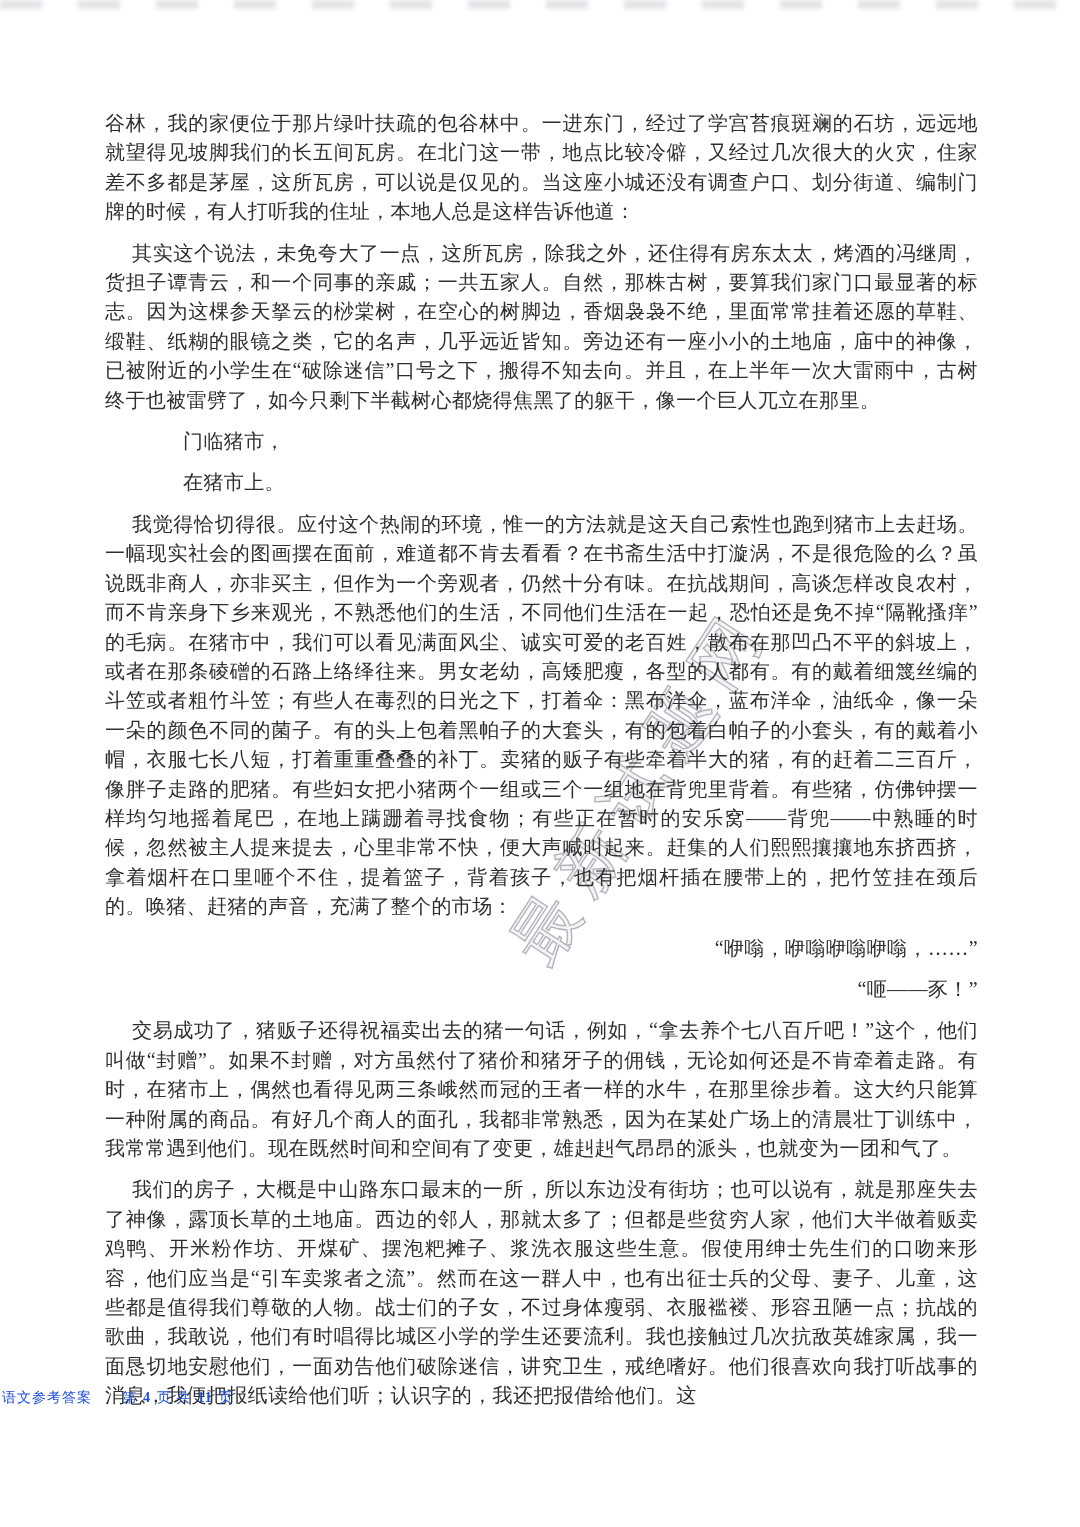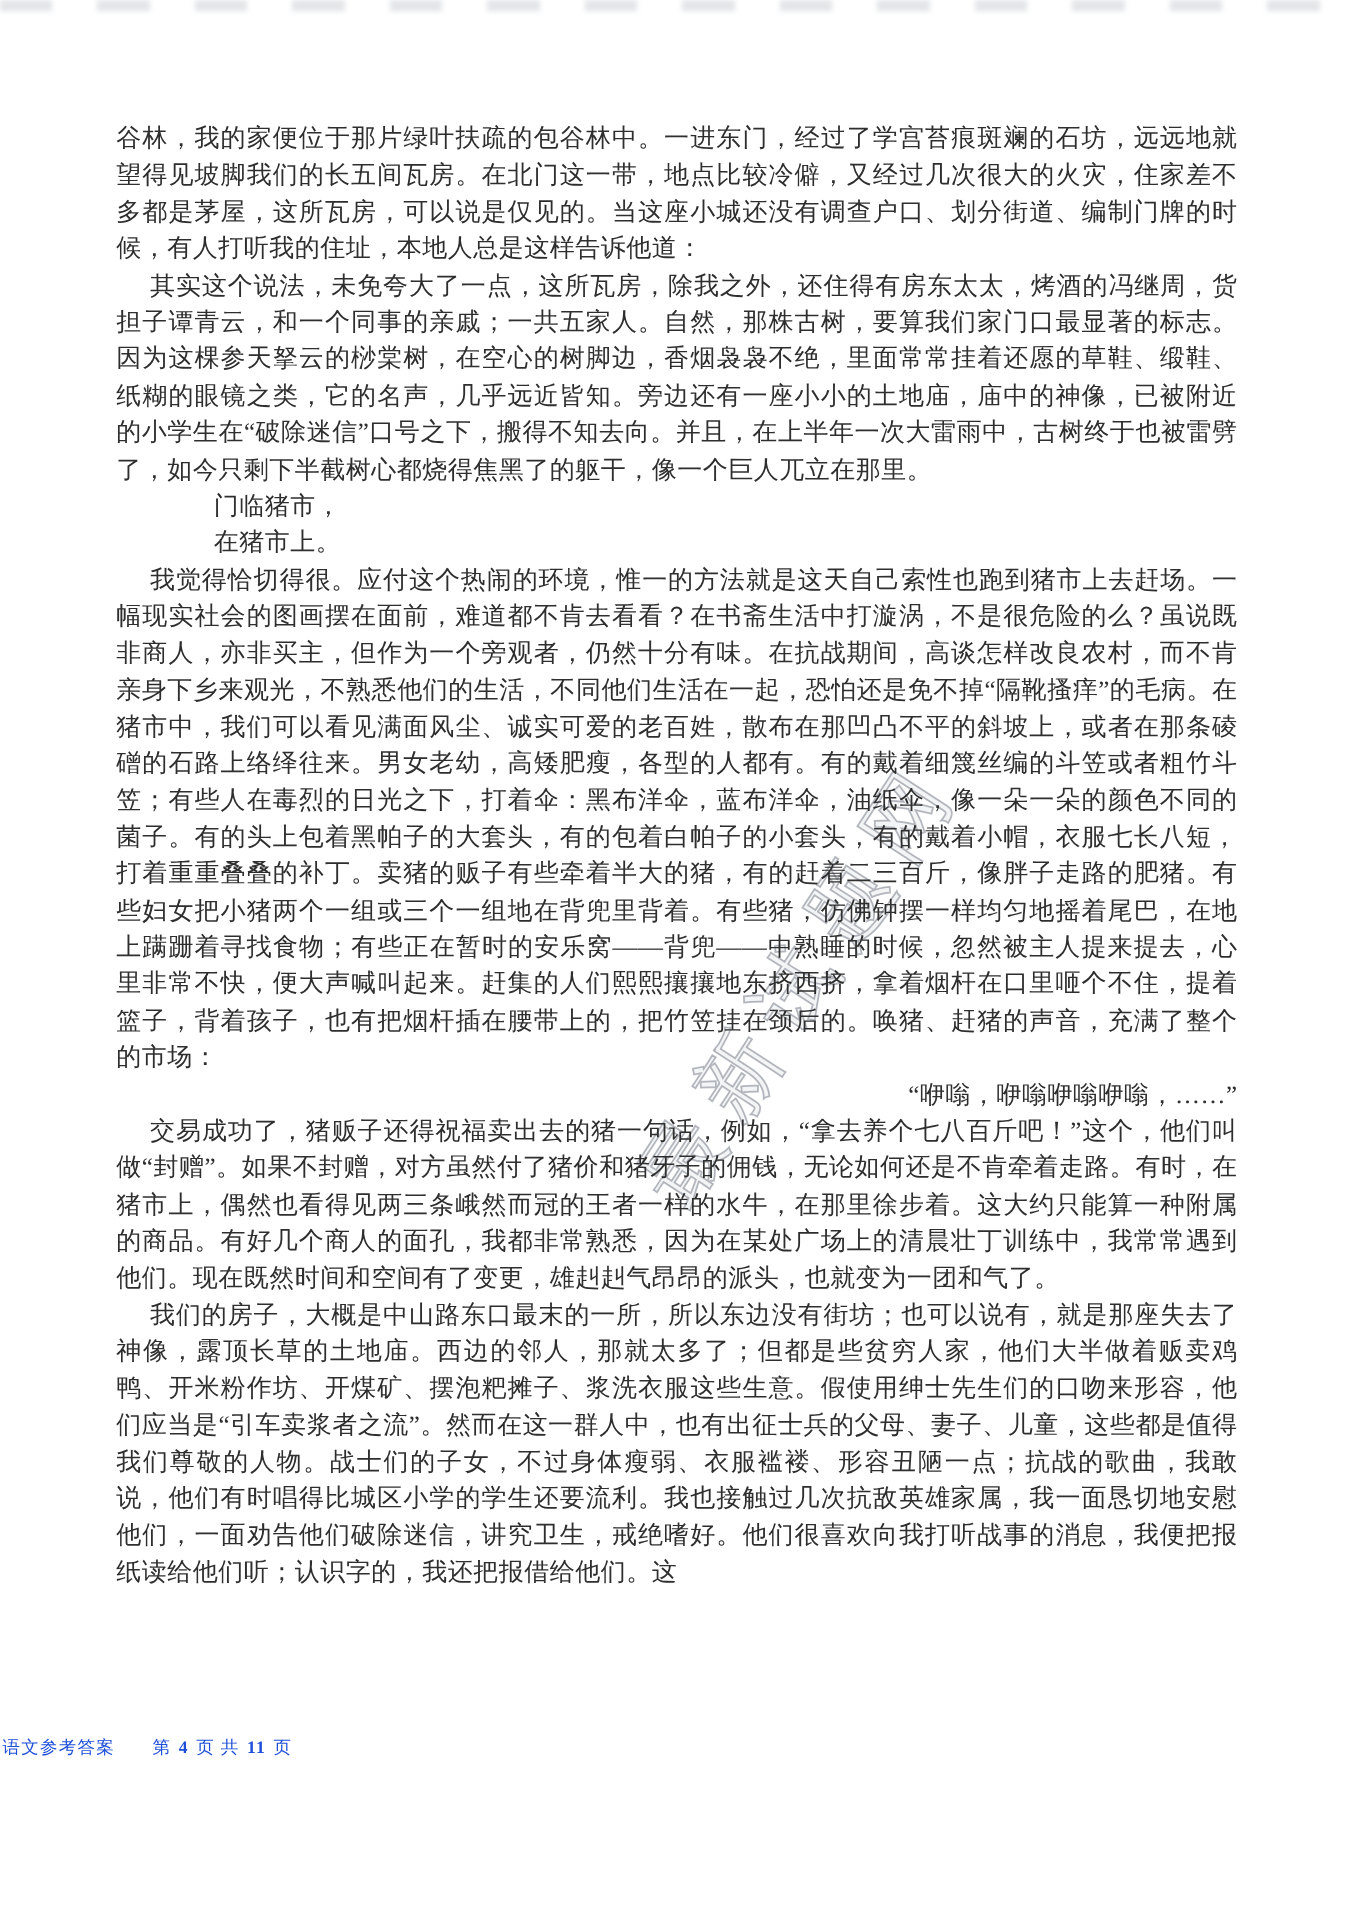--- a/index.html
+++ b/index.html
@@ -31,21 +31,21 @@
     left: 93px;
     top: 97px;
     width: 897px;
     font-size: 20px;
     line-height: 29.4px;
     letter-spacing: 0.4px;
     text-align: justify;
     text-justify: inter-ideograph;
     color: #2e2e2e;
   }
-  .content p { margin: 0; padding: 0; }
+  .content p { margin: 12px; padding: 0; }
   .para-first  { text-indent: 0; }
   .para-body   { text-indent: 1.35em; }
   .para-couplet{ text-indent: 3.9em; text-align: left; }
   .para-sound  { text-indent: 2.6em; text-align: right; }
   .watermark {
     position: absolute;
     left: 640px;
     top: 785px;
     transform: translate(-50%, -50%) rotate(-57deg);
     transform-origin: center;
@@ -81,19 +81,20 @@
 
 <div class="watermark">最新试题网</div>
 
 <div class="content">
   <p class="para-first">谷林，我的家便位于那片绿叶扶疏的包谷林中。一进东门，经过了学宫苔痕斑斓的石坊，远远地就望得见坡脚我们的长五间瓦房。在北门这一带，地点比较冷僻，又经过几次很大的火灾，住家差不多都是茅屋，这所瓦房，可以说是仅见的。当这座小城还没有调查户口、划分街道、编制门牌的时候，有人打听我的住址，本地人总是这样告诉他道：</p>
   <p class="para-body">其实这个说法，未免夸大了一点，这所瓦房，除我之外，还住得有房东太太，烤酒的冯继周，货担子谭青云，和一个同事的亲戚；一共五家人。自然，那株古树，要算我们家门口最显著的标志。因为这棵参天拏云的桫棠树，在空心的树脚边，香烟袅袅不绝，里面常常挂着还愿的草鞋、缎鞋、纸糊的眼镜之类，它的名声，几乎远近皆知。旁边还有一座小小的土地庙，庙中的神像，已被附近的小学生在“破除迷信”口号之下，搬得不知去向。并且，在上半年一次大雷雨中，古树终于也被雷劈了，如今只剩下半截树心都烧得焦黑了的躯干，像一个巨人兀立在那里。</p>
   <p class="para-couplet">门临猪市，</p>
   <p class="para-couplet">在猪市上。</p>
   <p class="para-body">我觉得恰切得很。应付这个热闹的环境，惟一的方法就是这天自己索性也跑到猪市上去赶场。一幅现实社会的图画摆在面前，难道都不肯去看看？在书斋生活中打漩涡，不是很危险的么？虽说既非商人，亦非买主，但作为一个旁观者，仍然十分有味。在抗战期间，高谈怎样改良农村，而不肯亲身下乡来观光，不熟悉他们的生活，不同他们生活在一起，恐怕还是免不掉“隔靴搔痒”的毛病。在猪市中，我们可以看见满面风尘、诚实可爱的老百姓，散布在那凹凸不平的斜坡上，或者在那条碐磳的石路上络绎往来。男女老幼，高矮肥瘦，各型的人都有。有的戴着细篾丝编的斗笠或者粗竹斗笠；有些人在毒烈的日光之下，打着伞：黑布洋伞，蓝布洋伞，油纸伞，像一朵一朵的颜色不同的菌子。有的头上包着黑帕子的大套头，有的包着白帕子的小套头，有的戴着小帽，衣服七长八短，打着重重叠叠的补丁。卖猪的贩子有些牵着半大的猪，有的赶着二三百斤，像胖子走路的肥猪。有些妇女把小猪两个一组或三个一组地在背兜里背着。有些猪，仿佛钟摆一样均匀地摇着尾巴，在地上蹒跚着寻找食物；有些正在暂时的安乐窝——背兜——中熟睡的时候，忽然被主人提来提去，心里非常不快，便大声喊叫起来。赶集的人们熙熙攘攘地东挤西挤，拿着烟杆在口里咂个不住，提着篮子，背着孩子，也有把烟杆插在腰带上的，把竹笠挂在颈后的。唤猪、赶猪的声音，充满了整个的市场：</p>
   <p class="para-sound">“咿嗡，咿嗡咿嗡咿嗡，……”</p>
+  <p class="para-sound">“咂——豕！”</p>
   <p class="para-body">交易成功了，猪贩子还得祝福卖出去的猪一句话，例如，“拿去养个七八百斤吧！”这个，他们叫做“封赠”。如果不封赠，对方虽然付了猪价和猪牙子的佣钱，无论如何还是不肯牵着走路。有时，在猪市上，偶然也看得见两三条峨然而冠的王者一样的水牛，在那里徐步着。这大约只能算一种附属的商品。有好几个商人的面孔，我都非常熟悉，因为在某处广场上的清晨壮丁训练中，我常常遇到他们。现在既然时间和空间有了变更，雄赳赳气昂昂的派头，也就变为一团和气了。</p>
   <p class="para-body">我们的房子，大概是中山路东口最末的一所，所以东边没有街坊；也可以说有，就是那座失去了神像，露顶长草的土地庙。西边的邻人，那就太多了；但都是些贫穷人家，他们大半做着贩卖鸡鸭、开米粉作坊、开煤矿、摆泡粑摊子、浆洗衣服这些生意。假使用绅士先生们的口吻来形容，他们应当是“引车卖浆者之流”。然而在这一群人中，也有出征士兵的父母、妻子、儿童，这些都是值得我们尊敬的人物。战士们的子女，不过身体瘦弱、衣服褴褛、形容丑陋一点；抗战的歌曲，我敢说，他们有时唱得比城区小学的学生还要流利。我也接触过几次抗敌英雄家属，我一面恳切地安慰他们，一面劝告他们破除迷信，讲究卫生，戒绝嗜好。他们很喜欢向我打听战事的消息，我便把报纸读给他们听；认识字的，我还把报借给他们。这</p>
 </div>
 
 <div class="footer">
   <span class="word">语文参考答案</span><span class="gap"></span><span class="word">第</span><span class="num">4</span><span class="word">页 共</span><span class="num">11</span><span class="word">页</span>
 </div>
 
 </body></html>

